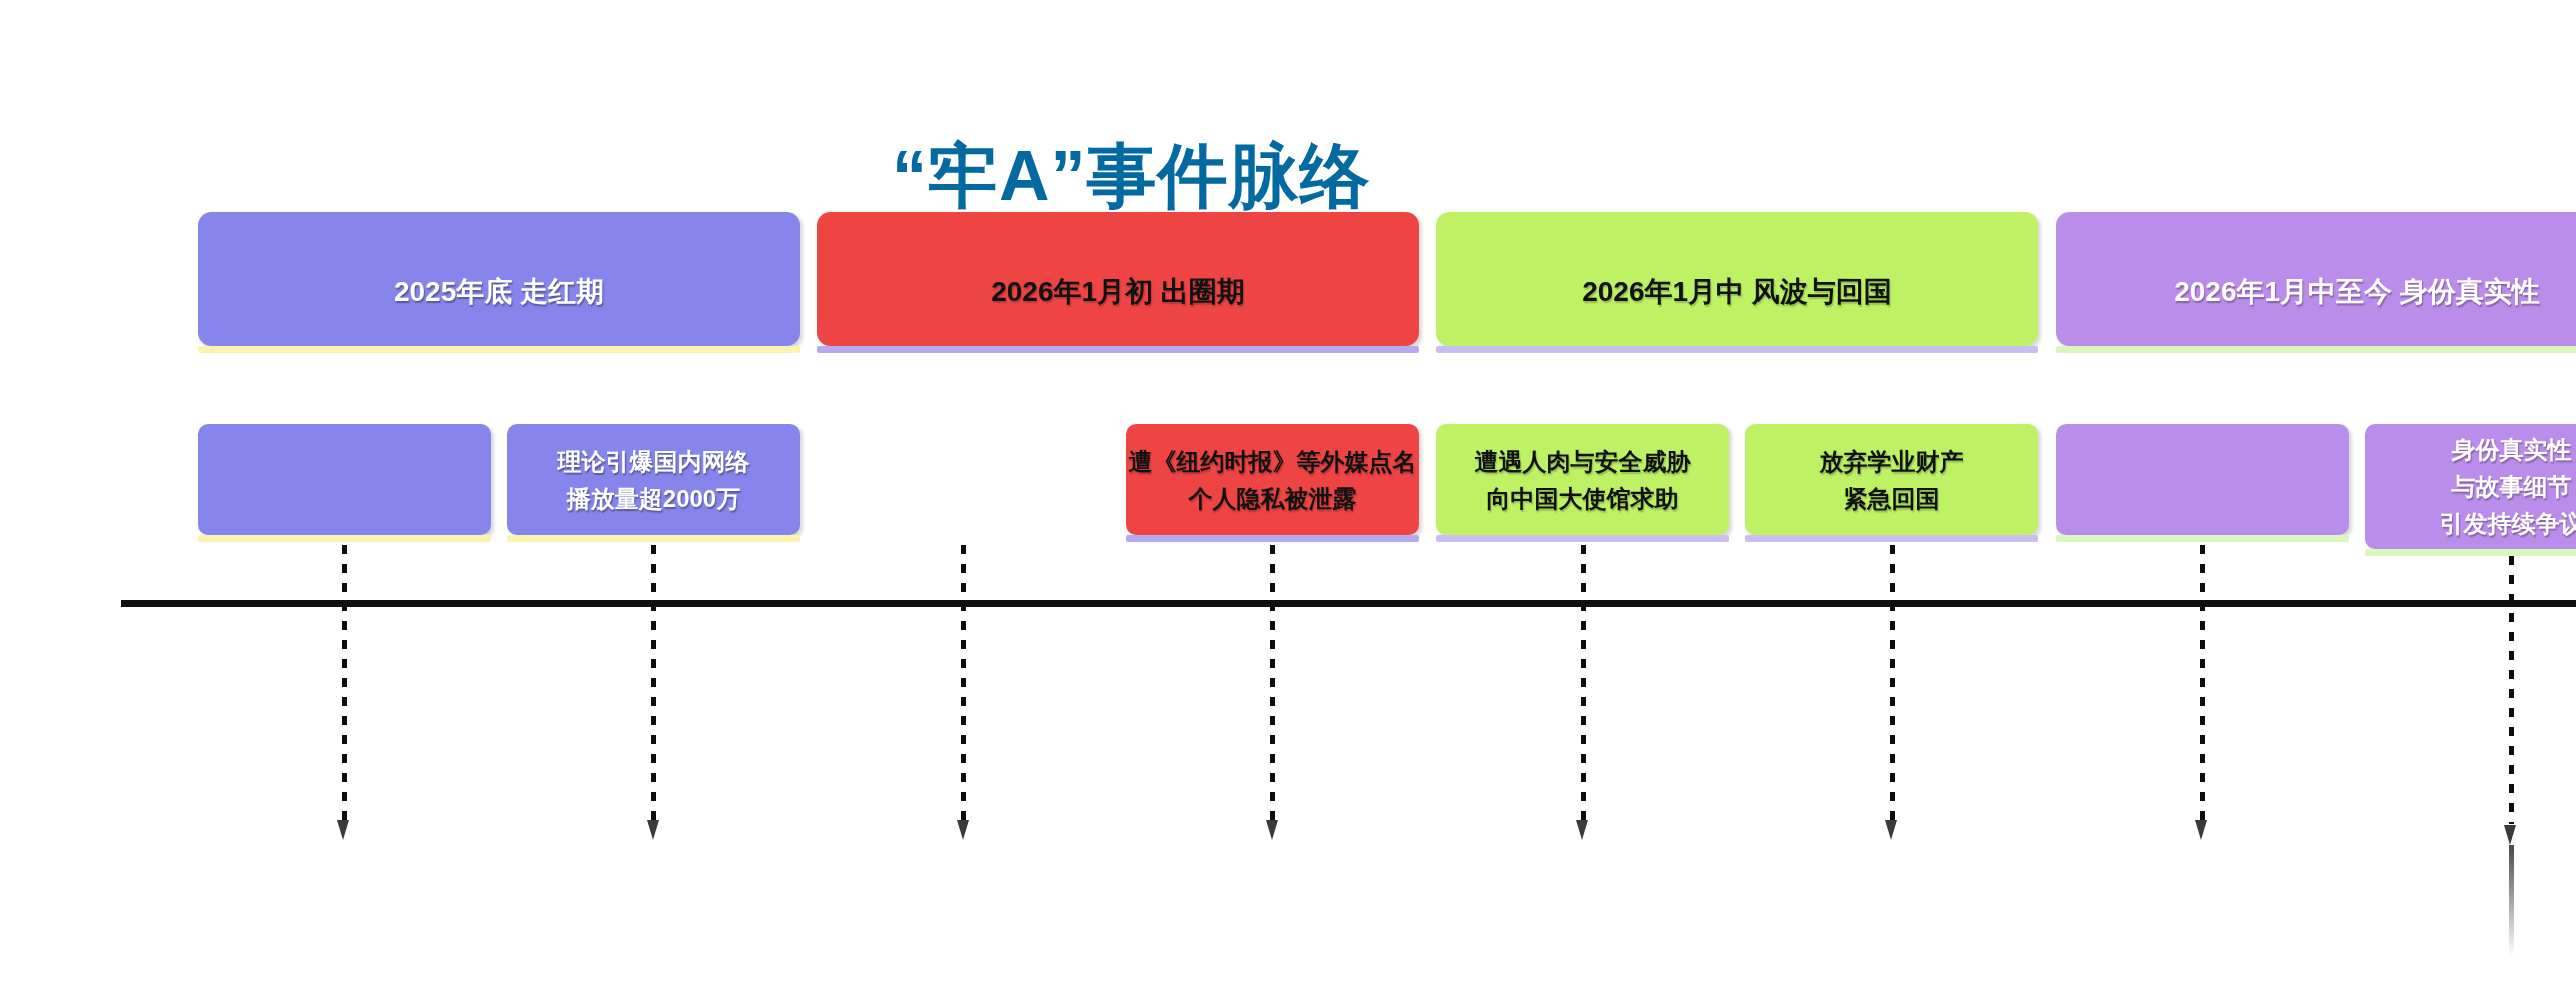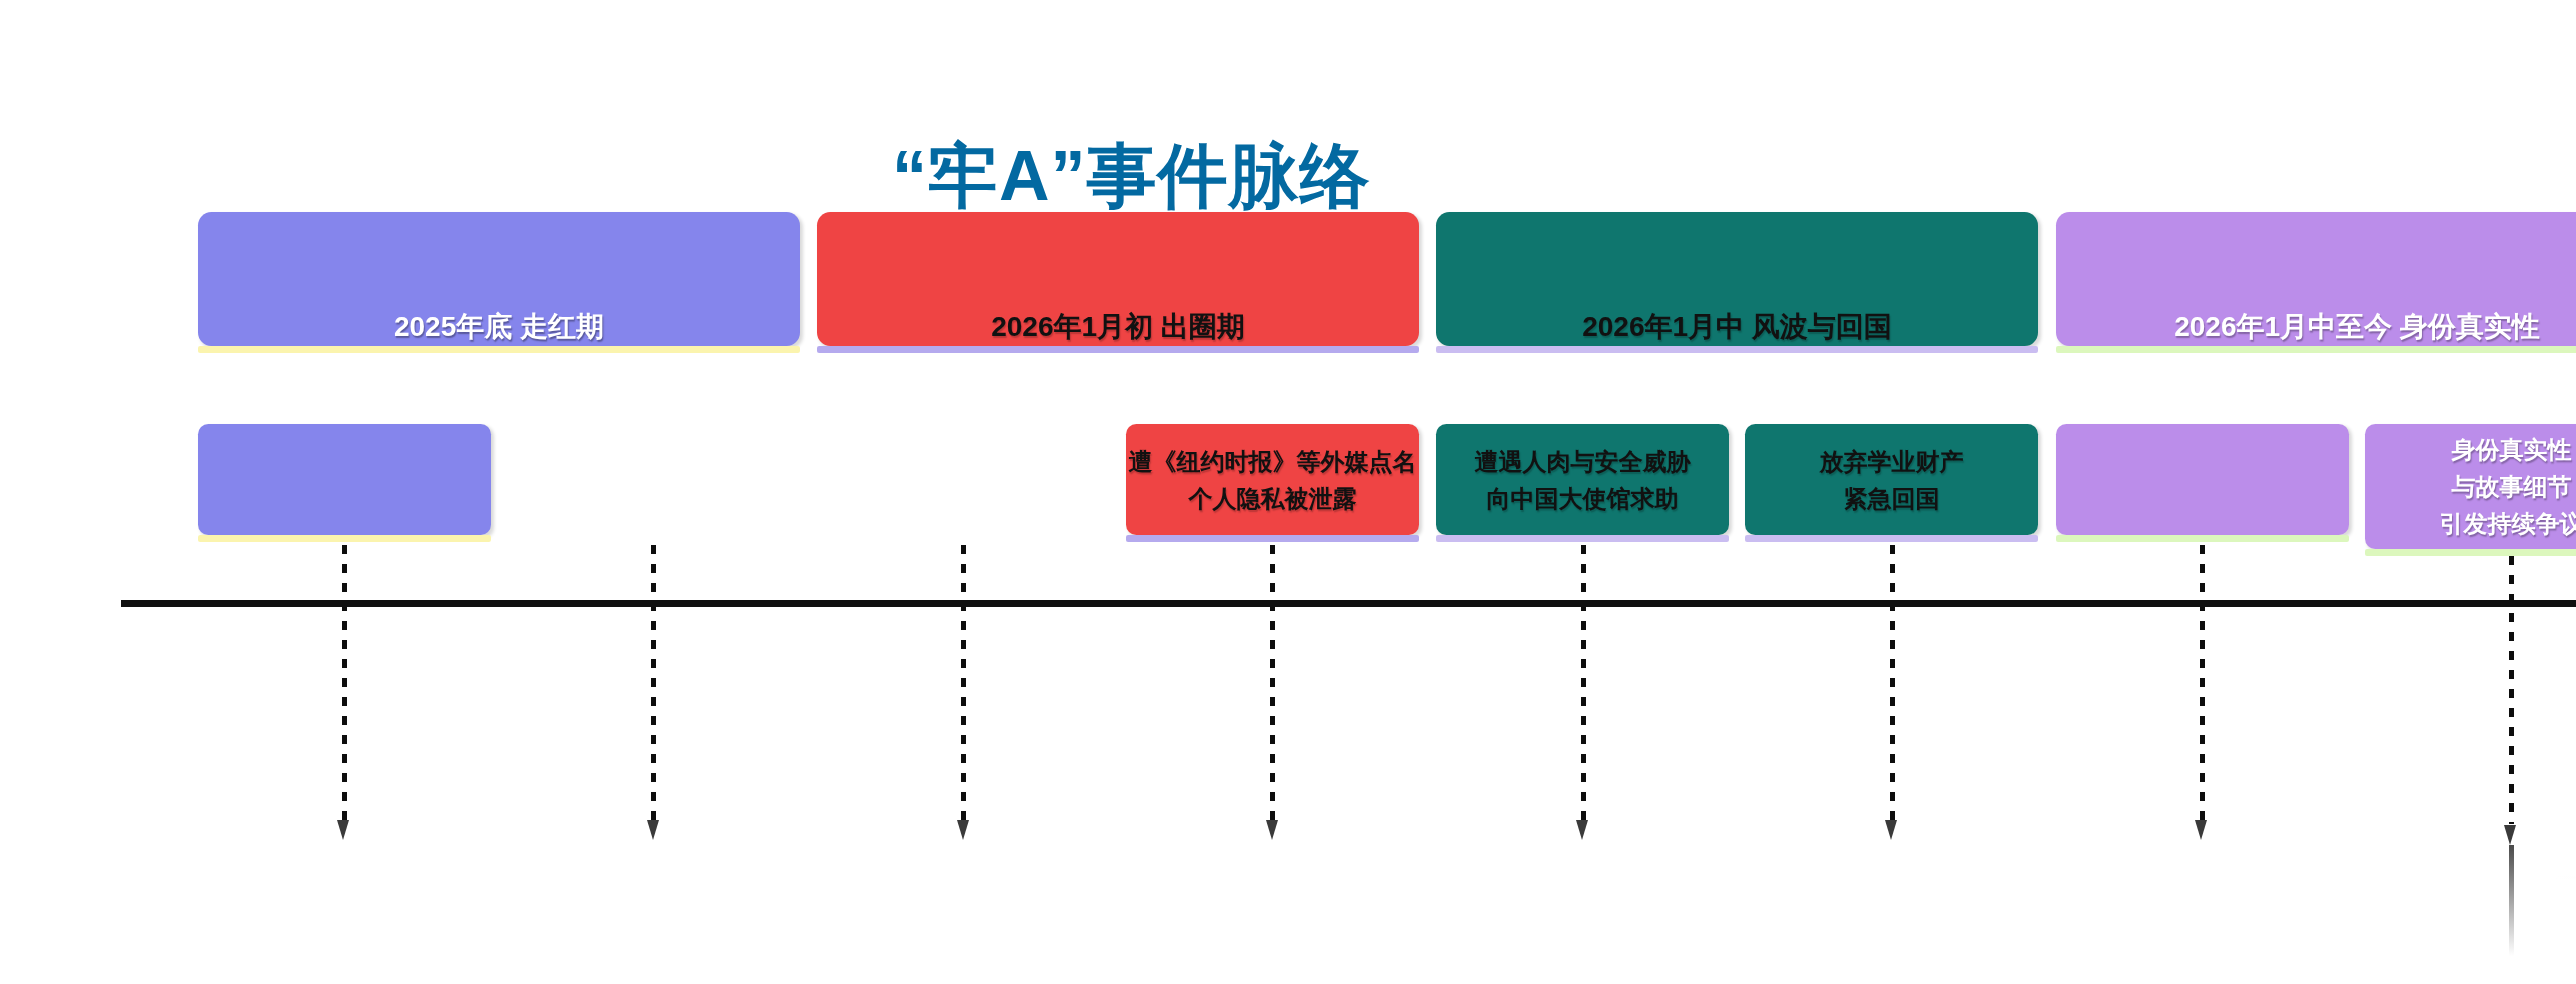--- a/index.html
+++ b/index.html
@@ -10,40 +10,40 @@
   .title{
     position:absolute;left:882px;top:120px;margin:10px;
     font-size:70px;font-weight:bold;color:#0369a1;letter-spacing:1px;white-space:nowrap;
   }
   .box{
     position:absolute;display:flex;justify-content:center;
     box-shadow:2.1px 2.1px 3.6px rgba(0,0,0,0.15);
   }
   .phase{
     top:212px;width:602px;height:134px;border-radius:13.4px;
-    align-items:flex-end;padding-top:0;
+    align-items:center;padding-top:0;
     font-size:28px;font-weight:bold;white-space:nowrap;
   }
   .phase .lbl{margin-top:25px;}
   .event{
     top:424px;width:293px;height:111px;border-radius:10.3px;
     align-items:center;text-align:center;
     font-size:24px;font-weight:bold;
   }
   .event.tall{height:125px;}
   .elines{display:flex;flex-direction:column;line-height:37px;}
   .strip{
     position:absolute;left:0;right:0;top:100%;height:7.2px;border-radius:2.1px;
   }
   
   .c-peri{background:#8585ec;color:#ffffff;text-shadow:1px 1.5px 1.5px rgba(0,0,0,0.35);}
   .c-peri .strip{background:#fbf4ae;}
   .c-yellow{background:#ef4444;color:#111111;text-shadow:1px 1.5px 1.5px rgba(0,0,0,0.22);}
   .c-yellow .strip{background:#b5aaee;}
-  .c-green{background:#0f766e;color:#111111;text-shadow:1px 1.5px 1.5px rgba(0,0,0,0.22);}
+  .c-green{background:#bef264;color:#111111;text-shadow:1px 1.5px 1.5px rgba(0,0,0,0.22);}
   .c-green .strip{background:#cabdf1;}
   .c-purple{background:#bb8dea;color:#ffffff;text-shadow:1px 1.5px 1.5px rgba(0,0,0,0.30);}
   .c-purple .strip{background:#dcf7bd;}
   
   .dash{
     position:absolute;width:4.6px;
     background:repeating-linear-gradient(to bottom,#0d0d0d 0 8.8px,rgba(0,0,0,0) 8.8px 19px);
   }
   .tri{
     position:absolute;width:0;height:0;
@@ -76,20 +76,27 @@
   <div class="box phase c-green" style="left:1436px">
     <span class="lbl">2026年1月中 风波与回国</span>
     <div class="strip"></div>
   </div>
   <div class="box phase c-purple" style="left:2056px">
     <span class="lbl">2026年1月中至今 身份真实性</span>
     <div class="strip"></div>
   </div>
 
   <div class="box event c-peri" style="left:198px">
+    <div class="strip"></div>
+  </div>
+  <div class="box event c-peri" style="left:507px">
+    <div class="elines">
+      <span>理论引爆国内网络</span>
+      <span>播放量超2000万</span>
+    </div>
     <div class="strip"></div>
   </div>
   <div class="box event c-green" style="left:1436px">
     <div class="elines">
       <span>遭遇人肉与安全威胁</span>
       <span>向中国大使馆求助</span>
     </div>
     <div class="strip"></div>
   </div>
   <div class="box event c-yellow" style="left:1126px">

